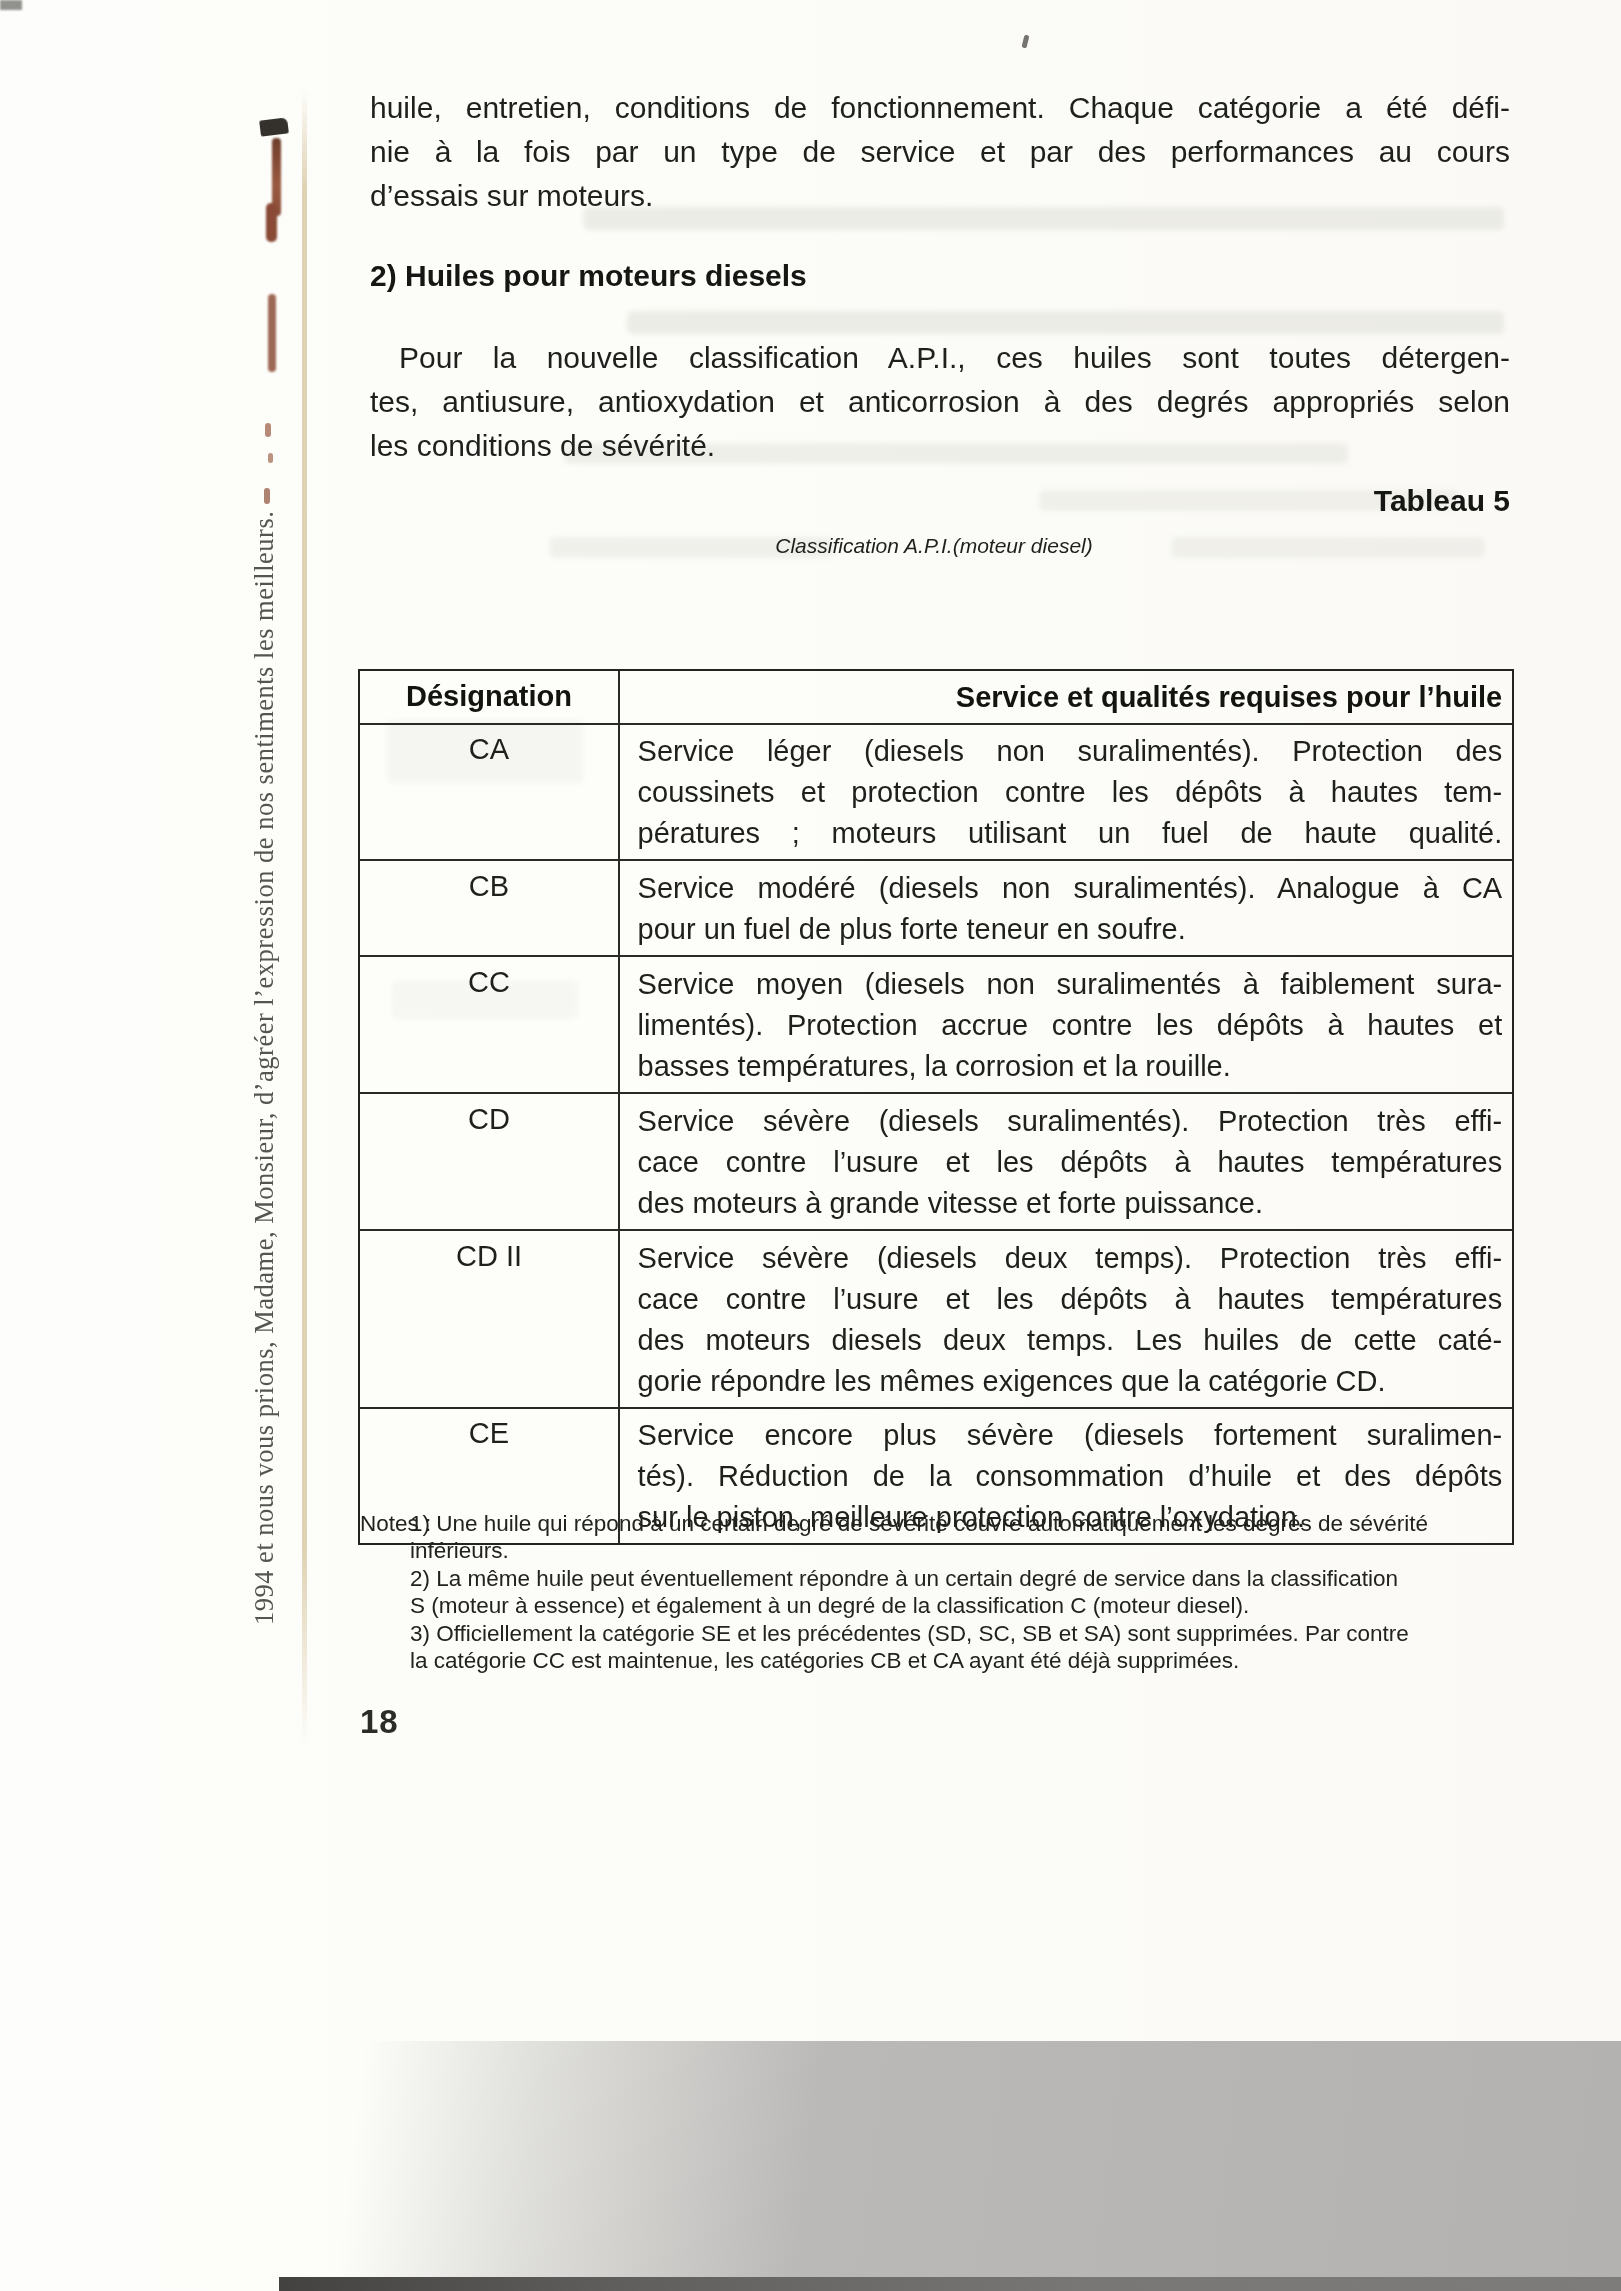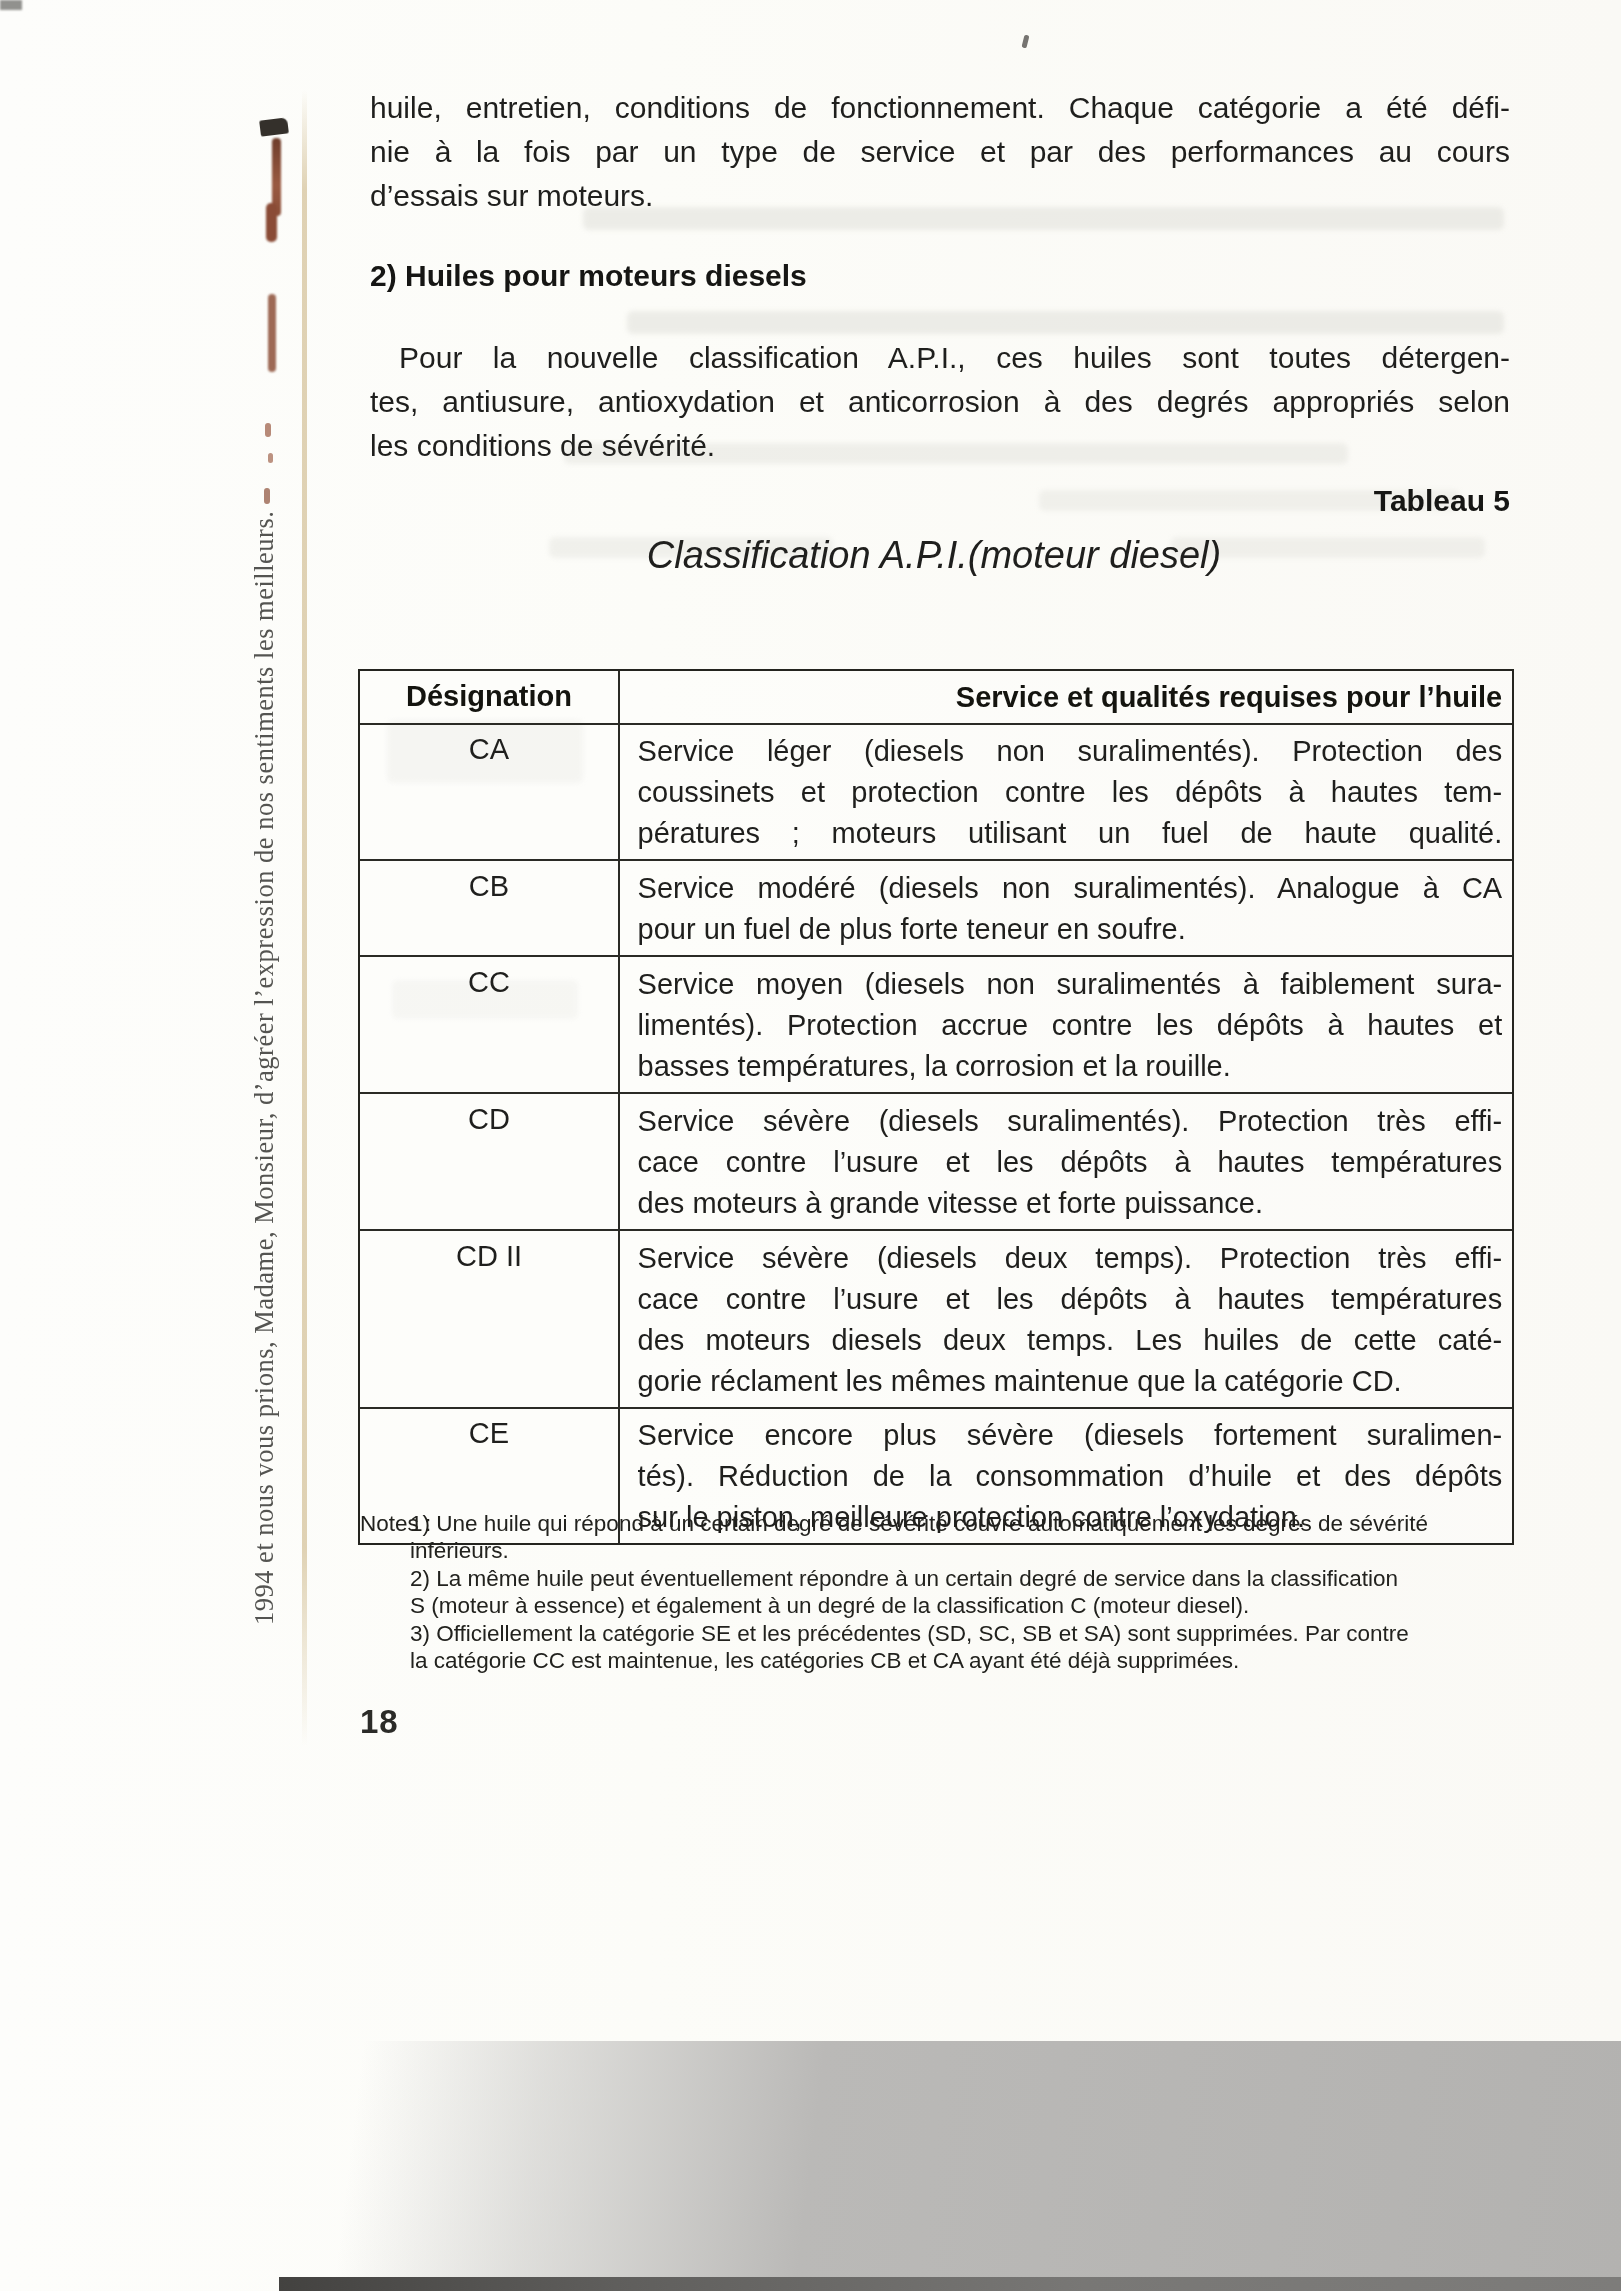--- a/index.html
+++ b/index.html
@@ -19,21 +19,21 @@
   .noteblock .tline{height:27.4px;overflow:hidden;}
   .tline{white-space:nowrap;}
   .jline{white-space:normal;text-align:justify;}
   .jline::after{content:"";display:inline-block;width:100%;height:0;}
   .indent-first .tline:first-child{text-indent:29px;}
 
   #intro{left:358px;top:86px;}
   #heading{left:370px;top:259px;font-size:30px;font-weight:bold;color:#161614;}
   #para2{left:358px;top:336px;}
   #cap-title{left:358px;top:484px;width:1152px;text-align:right;font-size:30px;font-weight:bold;color:#161614;}
-  #cap-sub{left:358px;top:534px;width:1152px;text-align:center;font-size:38px;font-style:italic;}
+  #cap-sub{left:358px;top:534px;width:1152px;text-align:center;font-size:21px;font-style:italic;}
 
   
   #api-table{
     left:358px;top:632px;width:1152px;
     border:2.9px solid #24241f;
     background:rgba(255,255,255,0.25);
     margin-top:37px;
   }
   .trow{display:flex;border-top:2px solid #2a2a25;}
   .trow:first-child{border-top:none;}
@@ -183,21 +183,21 @@
           <div class="tline jline">cace contre l’usure et les dépôts à hautes températures</div>
           <div class="tline">des moteurs à grande vitesse et forte puissance.</div>
         </div>
     </div>
     <div class="trow">
       <div class="col-des">CD II</div>
       <div class="col-srv cellblock">
           <div class="tline jline">Service sévère (diesels deux temps). Protection très effi-</div>
           <div class="tline jline">cace contre l’usure et les dépôts à hautes températures</div>
           <div class="tline jline">des moteurs diesels deux temps. Les huiles de cette caté-</div>
-          <div class="tline">gorie réclament les mêmes maintenue que la catégorie CD.</div>
+          <div class="tline">gorie répondre les mêmes exigences que la catégorie CD.</div>
         </div>
     </div>
     <div class="trow">
       <div class="col-des">CE</div>
       <div class="col-srv cellblock">
           <div class="tline jline">Service encore plus sévère (diesels fortement suralimen-</div>
           <div class="tline jline">tés). Réduction de la consommation d’huile et des dépôts</div>
           <div class="tline">sur le piston, meilleure protection contre l’oxydation.</div>
         </div>
     </div>

